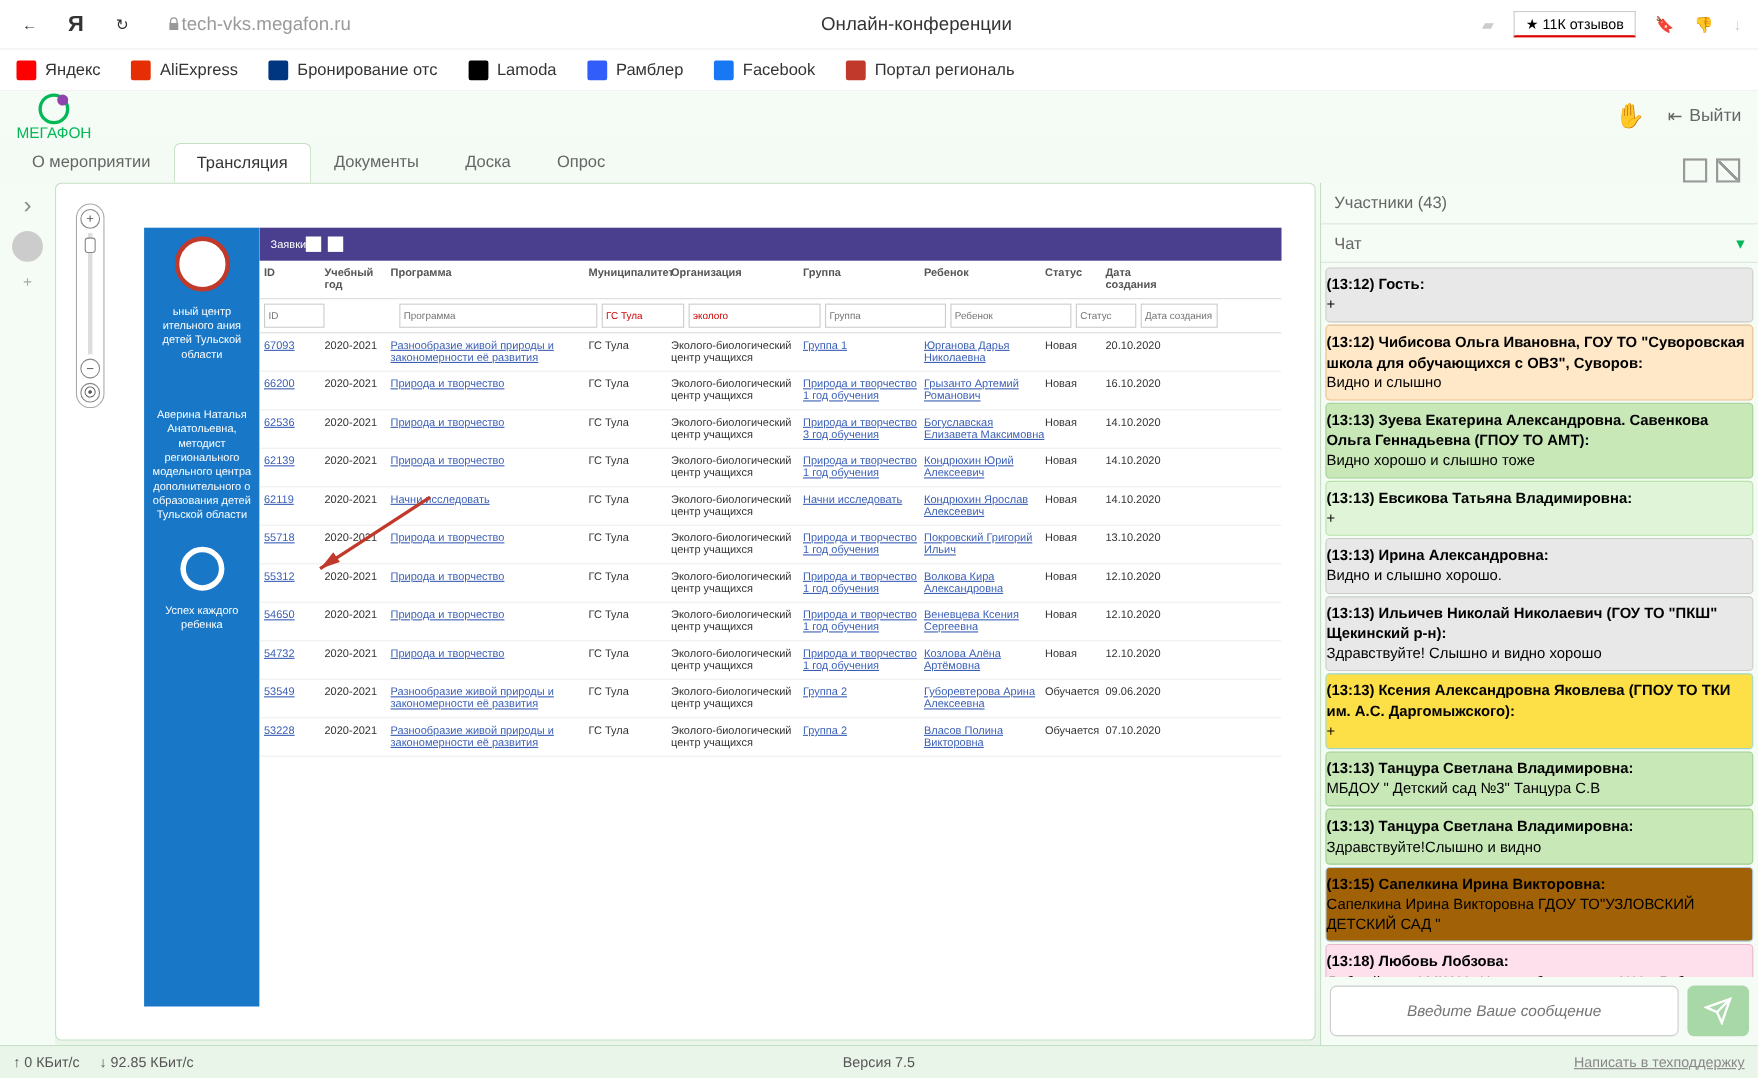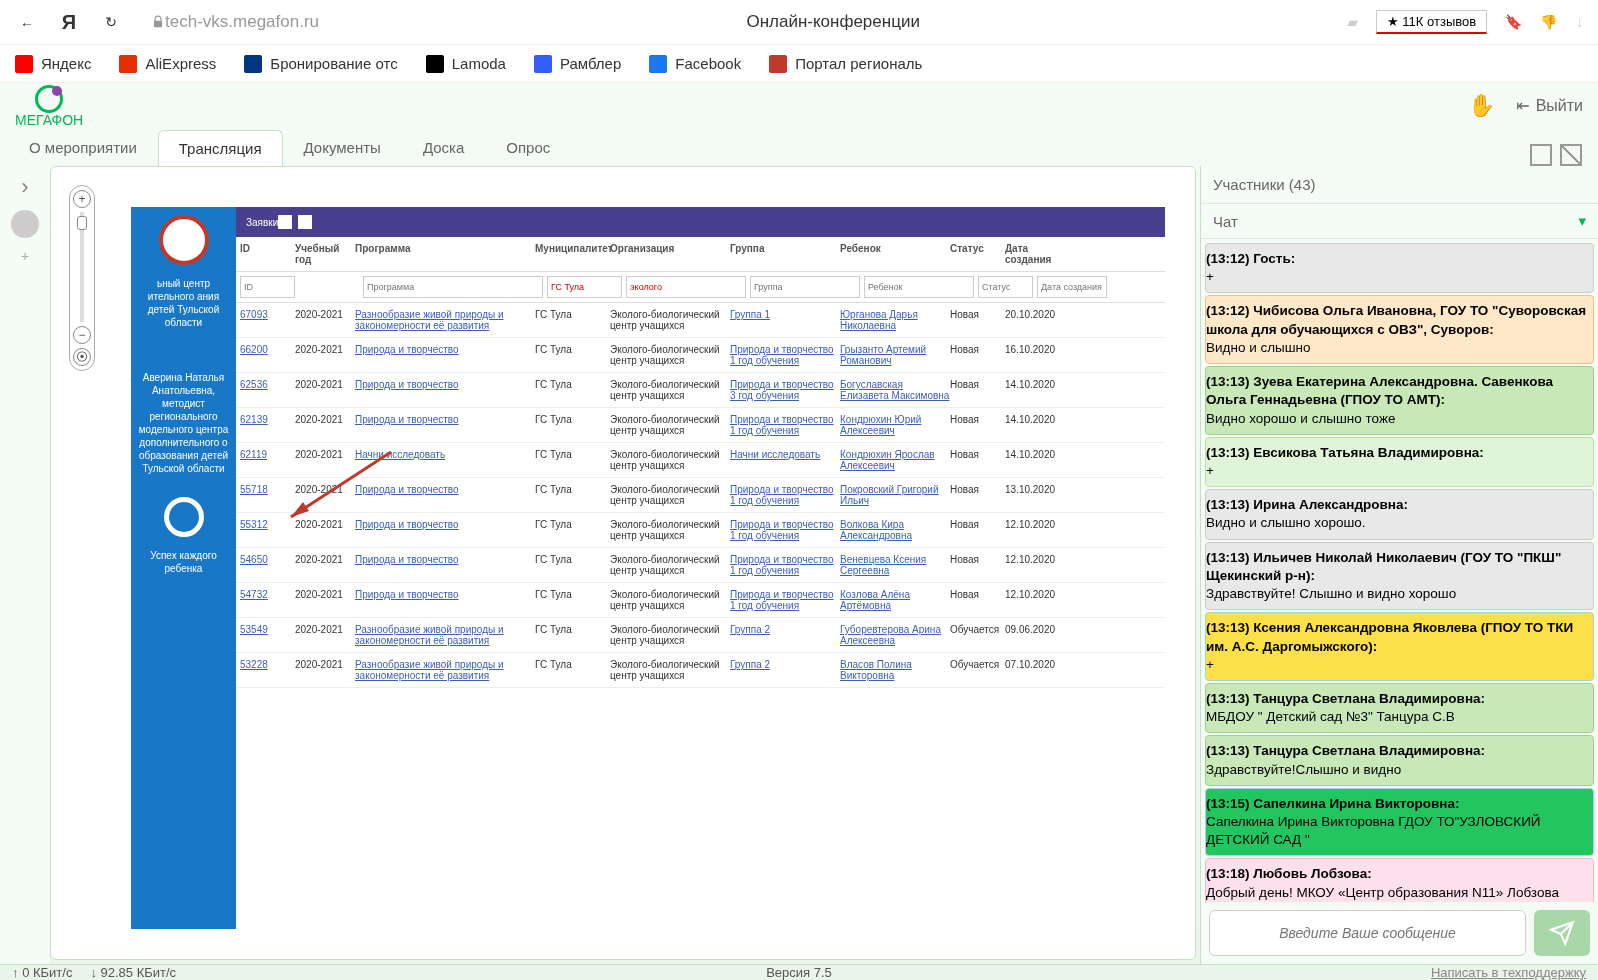--- a/index.html
+++ b/index.html
@@ -56,26 +56,26 @@
 .sb-hdr{padding:10px 12px;color:#666;font-size:15px;border-bottom:1px solid #dce8dc}
 .chat-hdr{padding:8px 12px;color:#666;font-size:15px;border-bottom:1px solid #dce8dc;display:flex;justify-content:space-between;align-items:center;cursor:pointer}
 .chat-list{flex:1;overflow-y:auto;padding:2px}
 .msg{border:1px solid #ccc;border-radius:4px;padding:6px 0;margin:2px;font-size:13.5px;line-height:1.35}
 .msg b{font-weight:bold}
 .msg.c-gray{background:#e8e8e8;border-color:#ccc}
 .msg.c-orange{background:#ffe8c8;border-color:#e8c090}
 .msg.c-green{background:#c8e8b8;border-color:#a0d090}
 .msg.c-lgreen{background:#e0f5d8;border-color:#b8e0a8}
 .msg.c-teal{background:#fde047;border-color:#a0d8c8}
-.msg.c-blue{background:#22c55e;border-color:#b0d0e8}
+.msg.c-blue{background:#a16207;border-color:#b0d0e8}
 .msg.c-pink{background:#fde0ec;border-color:#e8b8d0}
 .chat-input{display:flex;padding:8px;gap:8px}
 .chat-input input{flex:1;border:1px solid #ccc;border-radius:6px;padding:14px;font-size:14px;font-style:italic;text-align:center;color:#999}
 .send-btn{width:56px;background:#a8d8a8;border-radius:6px;display:flex;align-items:center;justify-content:center;cursor:pointer;color:#fff;font-size:22px}
-.footer{height:16px;background:#eaf5ea;display:flex;align-items:center;padding:0 12px;font-size:13px;color:#555;border-top:1px solid #c5e0c5}
+.footer{height:30px;background:#eaf5ea;display:flex;align-items:center;padding:0 12px;font-size:13px;color:#555;border-top:1px solid #c5e0c5}
 .footer .ver{position:absolute;left:50%;transform:translateX(-50%)}
 .footer .support{margin-left:auto;color:#888;text-decoration:underline;cursor:pointer}
 </style>
 </head>
 <body>
 
 <div class="browser-bar">
   <div class="nav-btn">←</div>
   <div class="nav-btn" style="font-weight:bold;font-size:20px">Я</div>
   <div class="nav-btn">↻</div>

